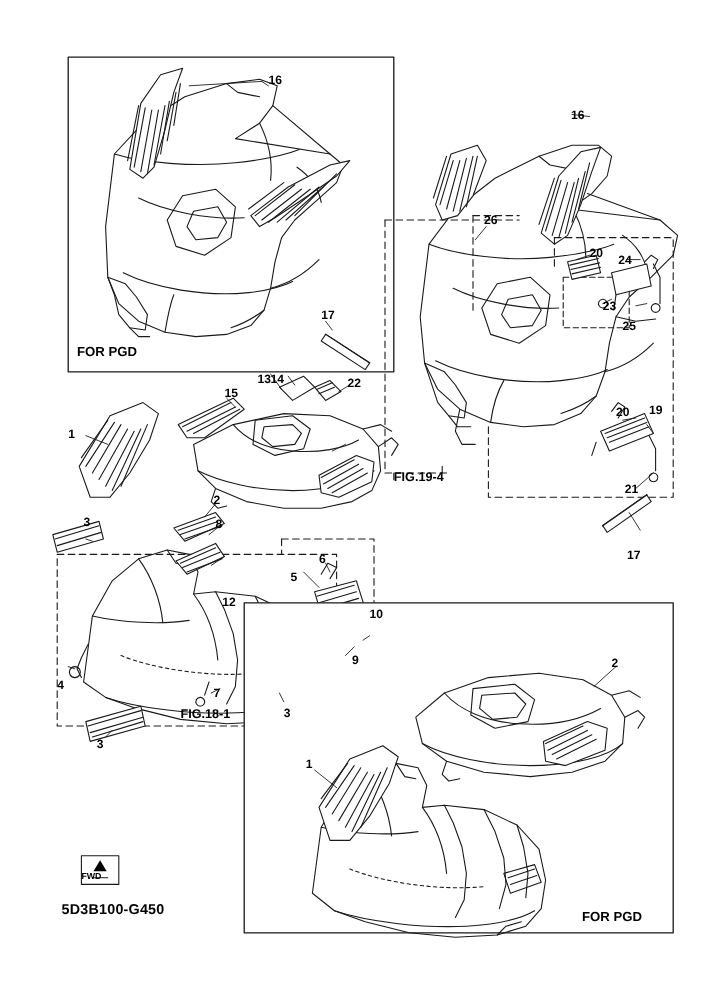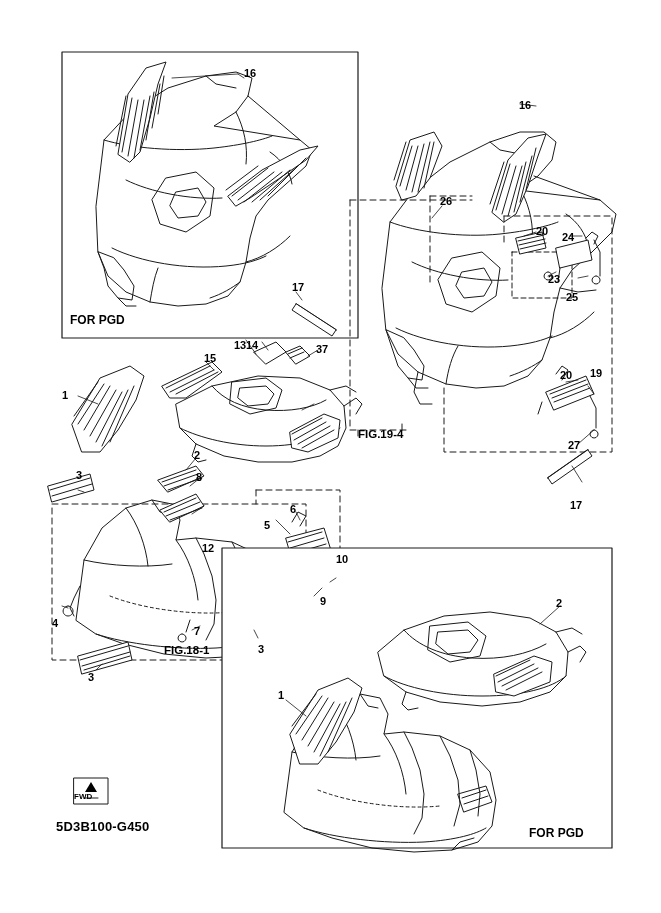--- a/index.html
+++ b/index.html
@@ -313,25 +313,25 @@
   <div class="lbl" style="left:519px; top:100px;">16</div>
   <div class="lbl" style="left:440px; top:196px;">26</div>
   <div class="lbl" style="left:536px; top:226px;">20</div>
   <div class="lbl" style="left:562px; top:232px;">24</div>
   <div class="lbl" style="left:548px; top:274px;">23</div>
   <div class="lbl" style="left:566px; top:292px;">25</div>
   <div class="lbl" style="left:292px; top:282px;">17</div>
   <div class="lbl" style="left:570px; top:500px;">17</div>
   <div class="lbl" style="left:246px; top:330px;margin-top:10px;">14</div>
   <div class="lbl" style="left:234px; top:340px;">13</div>
-  <div class="lbl" style="left:316px; top:344px;">37</div>
+  <div class="lbl" style="left:316px; top:344px;">22</div>
   <div class="lbl" style="left:204px; top:353px;">15</div>
   <div class="lbl" style="left:560px; top:370px;">20</div>
   <div class="lbl" style="left:590px; top:368px;">19</div>
-  <div class="lbl" style="left:568px; top:440px;">27</div>
+  <div class="lbl" style="left:568px; top:440px;">21</div>
   <div class="lbl" style="left:62px; top:390px;">1</div>
   <div class="lbl" style="left:278px; top:690px;">1</div>
   <div class="lbl" style="left:194px; top:450px;">2</div>
   <div class="lbl" style="left:556px; top:598px;">2</div>
   <div class="lbl" style="left:76px; top:470px;">3</div>
   <div class="lbl" style="left:88px; top:672px;">3</div>
   <div class="lbl" style="left:196px; top:472px;">8</div>
   <div class="lbl" style="left:202px; top:500px;margin-top:43px;">12</div>
   <div class="lbl" style="left:264px; top:520px;">5</div>
   <div class="lbl" style="left:290px; top:504px;">6</div>

